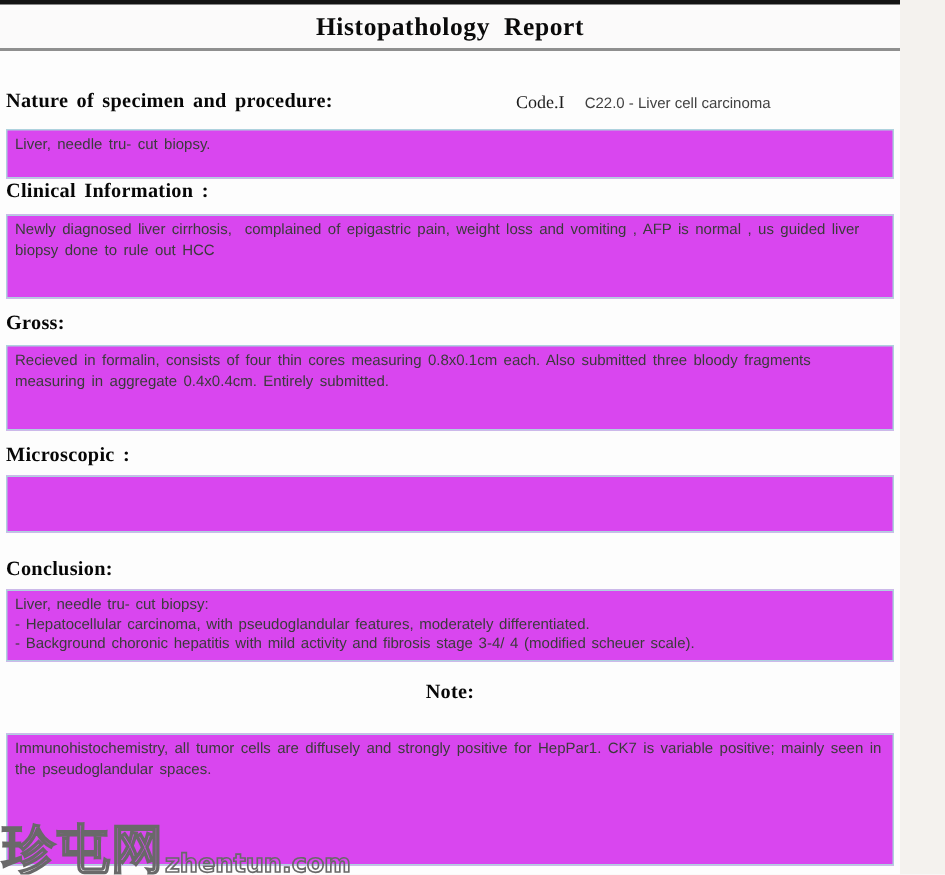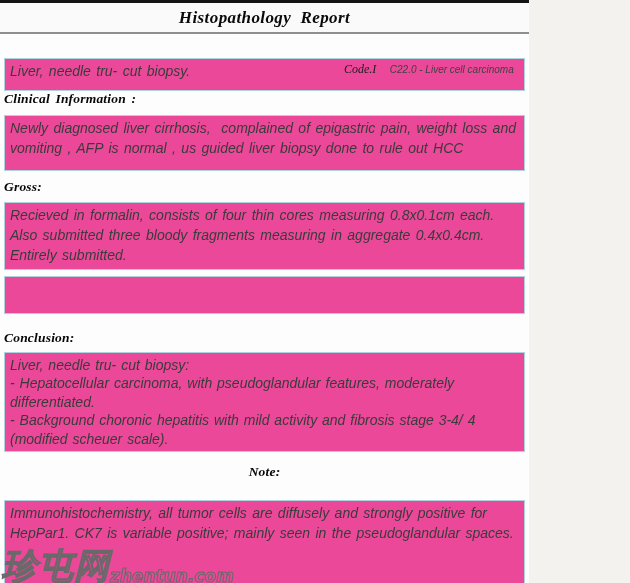--- a/index.html
+++ b/index.html
@@ -3,24 +3,23 @@
 <meta charset="utf-8">
 <style>
   html,body{margin:0;padding:0;}
   body{
     width:630px;height:583px;
     font-family:"Liberation Sans", sans-serif;
     background:#f4f2ee;
   }
   .report{
     position:relative;
-    width:529px;height:583px;
+    width:600px;height:583px;
     background:#fdfdfd;
     overflow:hidden;
-    font-style:italic;
   }
   .header{
     border-top:3px solid #141414;
     border-bottom:2px solid #8f8f8f;
     background:#fbfafa;
     padding:5px 0 4px 0;
   }
   .title{
     text-align:center;
     font-family:"Liberation Serif", serif;
@@ -47,23 +46,23 @@
     font-size:12px; color:#1d1d1d;
   }
   .code-value{
     font-family:"Liberation Sans", sans-serif;
     font-size:10px; color:#414141;
     margin-left:9px;
   }
   .box{
     box-sizing:border-box;
     border:1px solid #aed2de;
-    background:#ec4899;
+    background:#d946ef;
     padding:3px 5px;
-    font-size:14px;
+    font-size:10px;
     color:#3b3b3b;
     line-height:1.42;
     word-spacing:1.5px;
     white-space:pre-wrap;
   }
   .mt-h2{} .mt-h3{margin-top:8px;} .mt-h4{margin-top:8px;}
   .mt-h5{margin-top:16px;} .mt-h6{margin-top:12px;text-align:center;}
   .b1{min-height:33px; margin-top:10px;}
   .b2{min-height:56px; margin-top:8px;}
   .b3{min-height:57px; margin-top:7px;}
@@ -94,33 +93,35 @@
 
 <div class="report">
 
   <div class="header">
     <div class="title">Histopathology  Report</div>
   </div>
 
   <div class="content-area">
 
     <div class="row1">
+      <span class="sec-heading">Nature of specimen and procedure:</span>
       <span class="code">
         <span class="code-label">Code.I</span>
         <span class="code-value">C22.0 - Liver cell carcinoma</span>
       </span>
     </div>
     <div class="box b1">Liver, needle tru- cut biopsy.</div>
 
     <div class="sec-heading mt-h2">Clinical Information :</div>
     <div class="box b2">Newly diagnosed liver cirrhosis,  complained of epigastric pain, weight loss and vomiting , AFP is normal , us guided liver biopsy done to rule out HCC</div>
 
     <div class="sec-heading mt-h3">Gross:</div>
     <div class="box b3">Recieved in formalin, consists of four thin cores measuring 0.8x0.1cm each. Also submitted three bloody fragments measuring in aggregate 0.4x0.4cm. Entirely submitted.</div>
 
+    <div class="sec-heading mt-h4">Microscopic :</div>
     <div class="box b4"></div>
 
     <div class="sec-heading mt-h5">Conclusion:</div>
     <div class="box b5">Liver, needle tru- cut biopsy:
 - Hepatocellular carcinoma, with pseudoglandular features, moderately differentiated.
 - Background choronic hepatitis with mild activity and fibrosis stage 3-4/ 4 (modified scheuer scale).</div>
 
     <div class="sec-heading mt-h6">Note:</div>
     <div class="box b6">Immunohistochemistry, all tumor cells are diffusely and strongly positive for HepPar1. CK7 is variable positive; mainly seen in the pseudoglandular spaces.</div>
 

